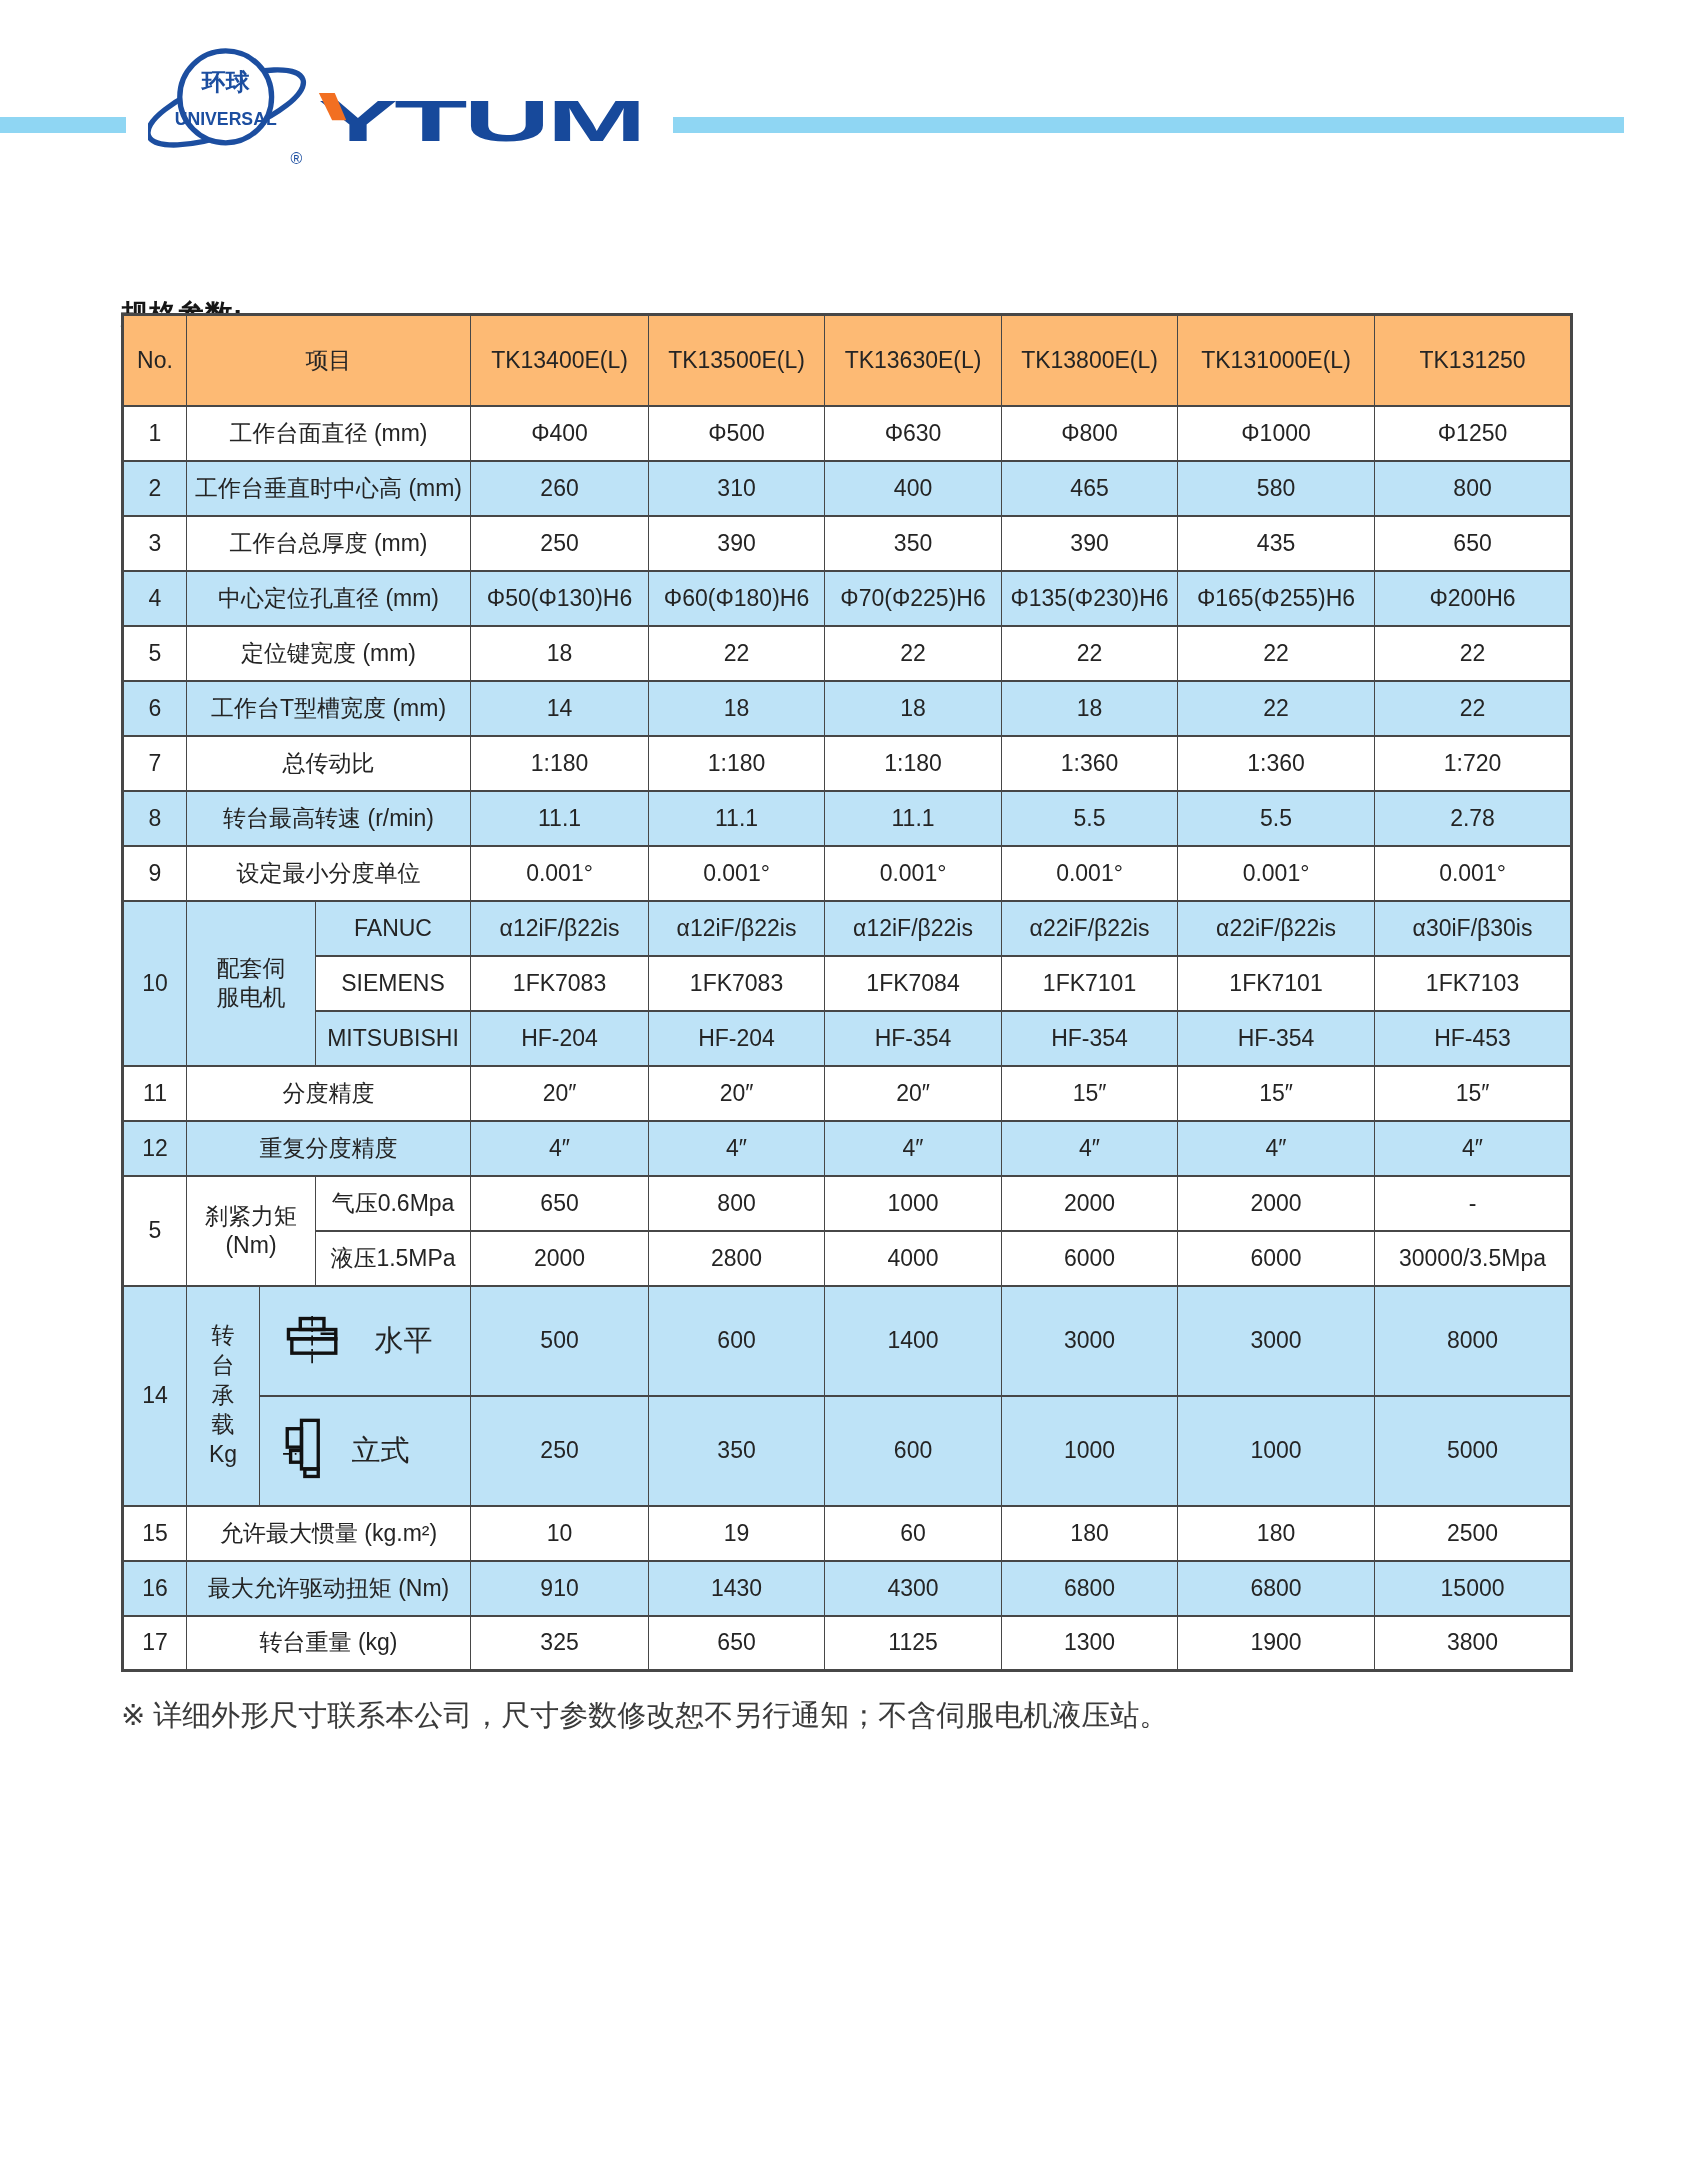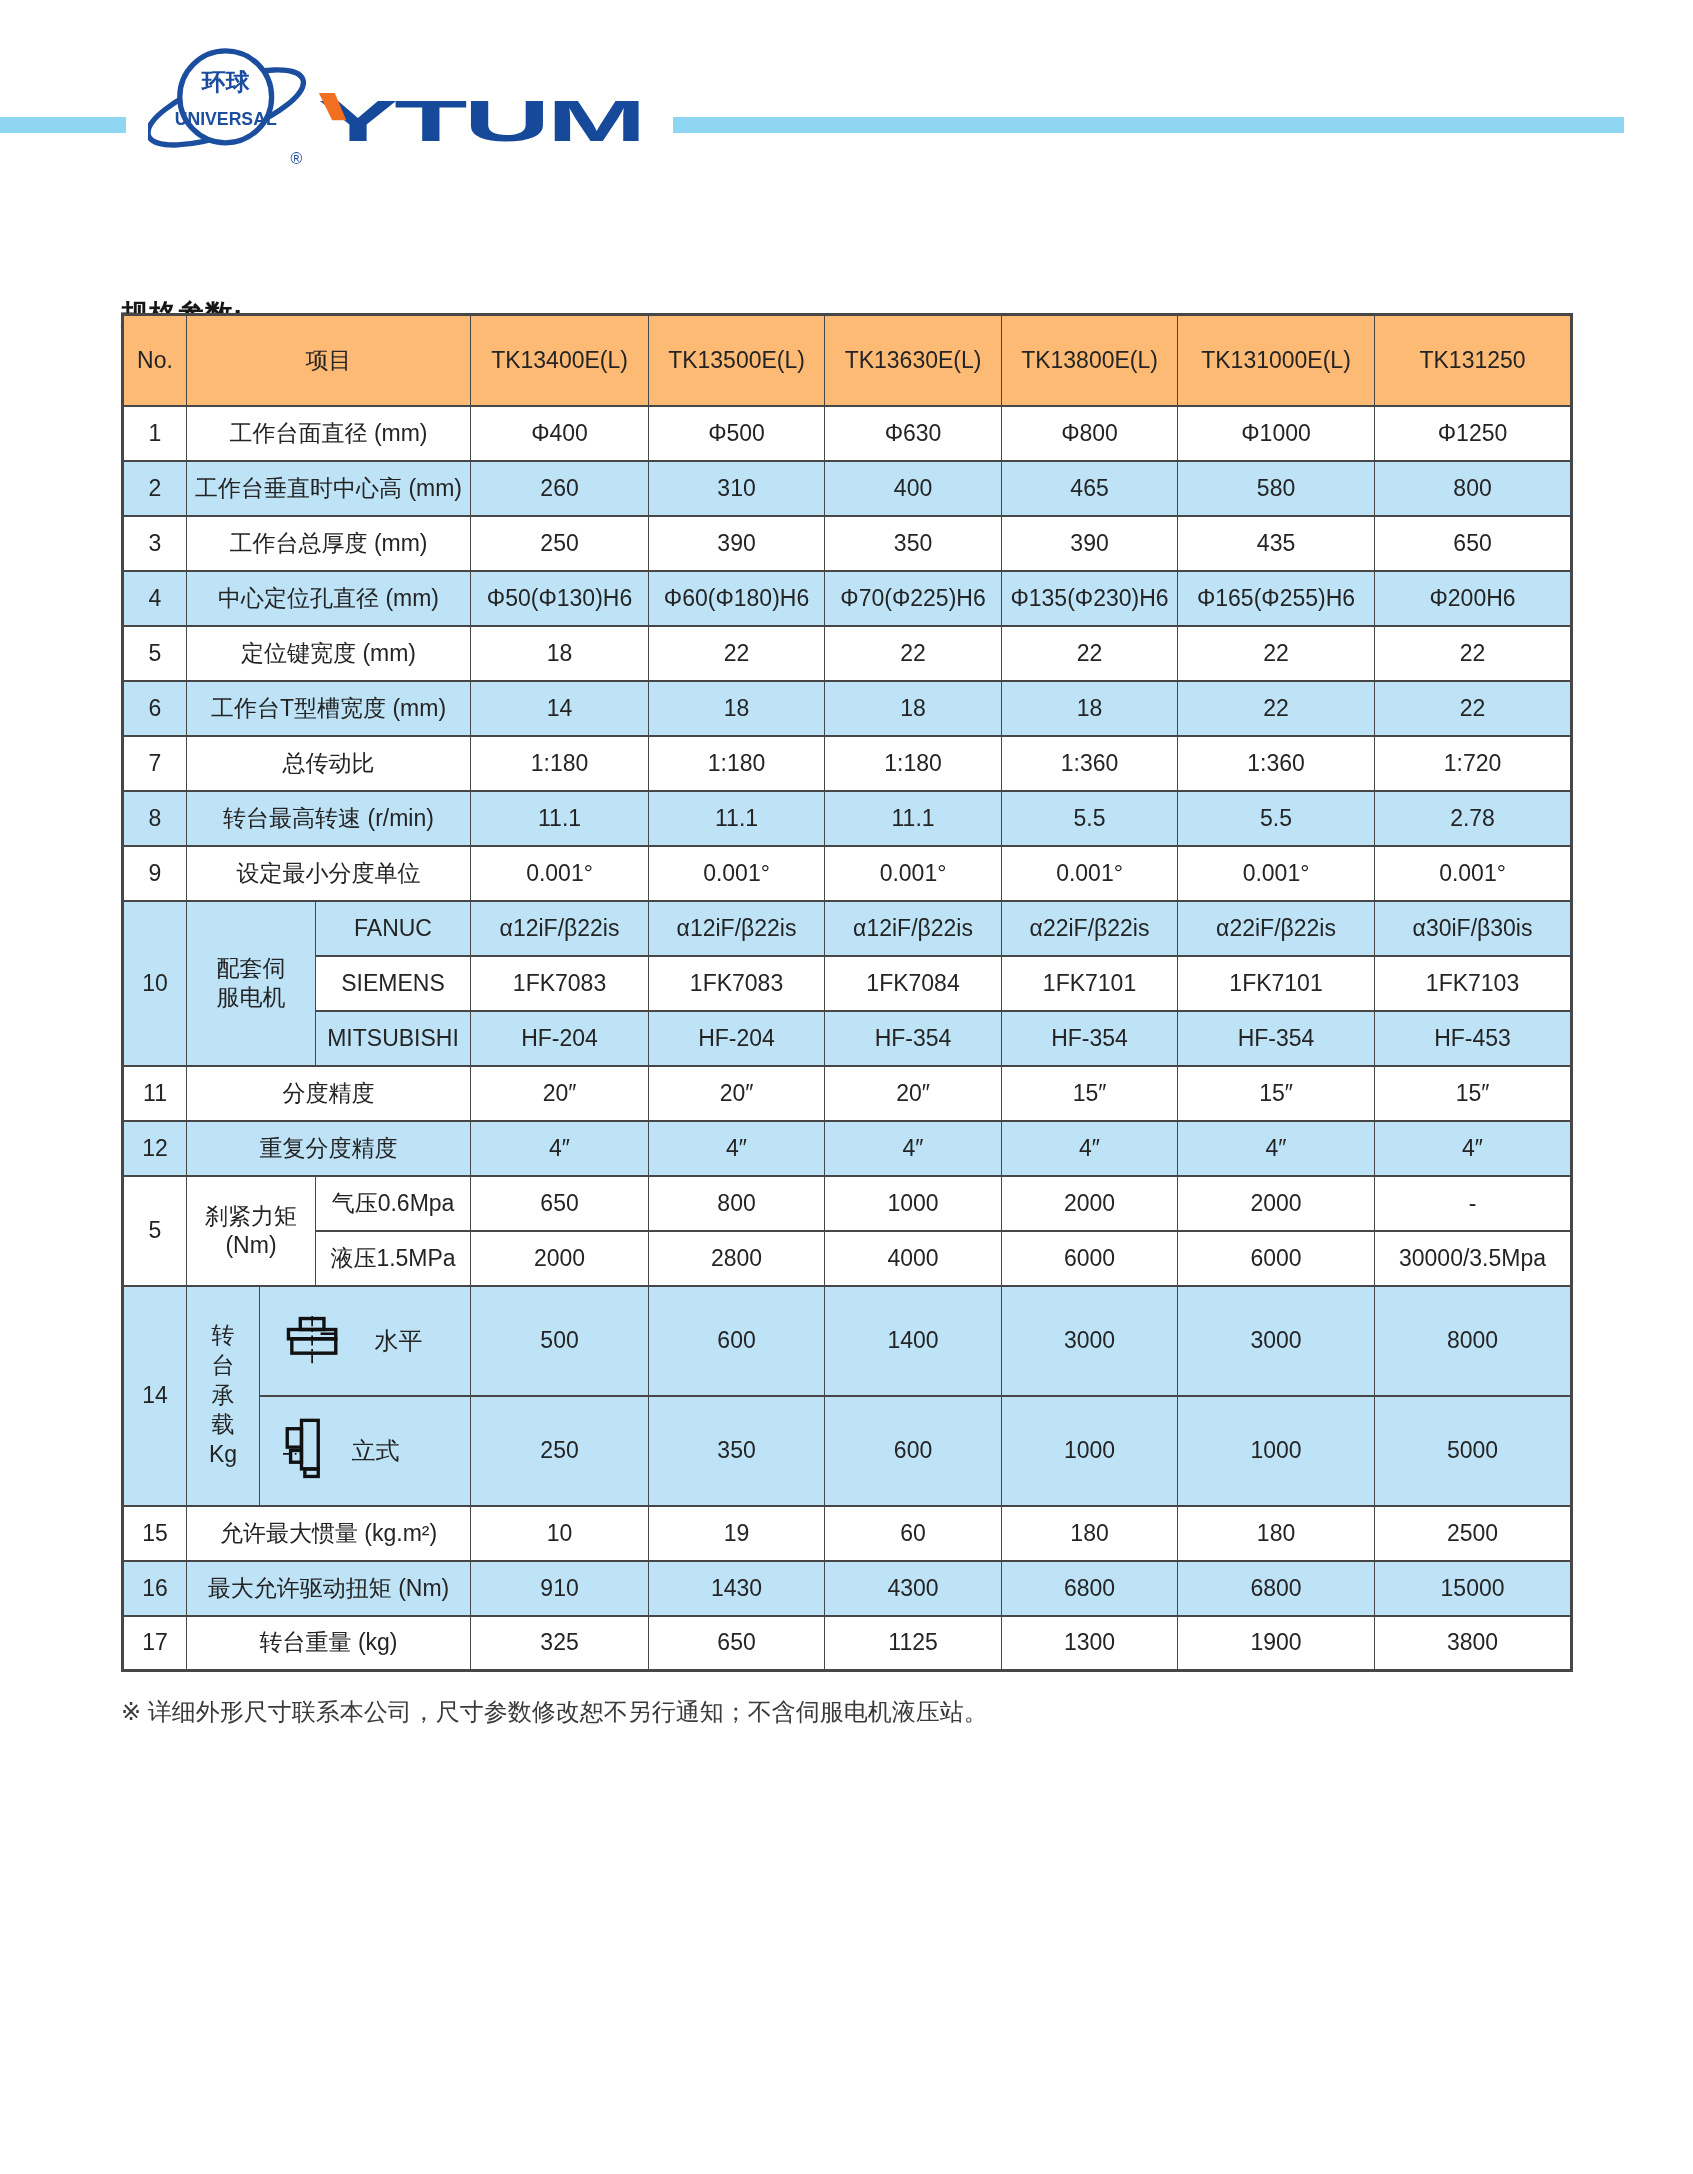--- a/index.html
+++ b/index.html
@@ -22,23 +22,23 @@
   tr{height:55px;}
   tr.head{height:91px;}
   tr.head td{background:#fdba74;color:#242424;}
   tr.b td{background:#BEE3F7;}
   tr.w td{background:#ffffff;}
   tr.tall{height:110px;}
   .pre{white-space:pre-line;line-height:1.25;}
   .vlabel{line-height:1.3;}
   .iconcell{text-align:left;}
   .icwrap{display:flex;align-items:center;justify-content:flex-start;gap:26.5px;padding-left:23px;}
-  .icwrap span{font-size:24px;color:#242424;}
-  
-  .footnote{position:absolute;left:121px;top:1696px;font-size:24px;color:#3a3a3a;}
+  .icwrap span{font-size:29px;color:#242424;}
+  
+  .footnote{position:absolute;left:121px;top:1696px;font-size:29px;color:#3a3a3a;}
 </style>
 </head>
 <body>
 
 <div class="page">
 
   <div class="topbar left"></div>
   <div class="topbar right"></div>
 
   <svg class="globe" width="181" height="137" viewBox="0 0 205 155">

